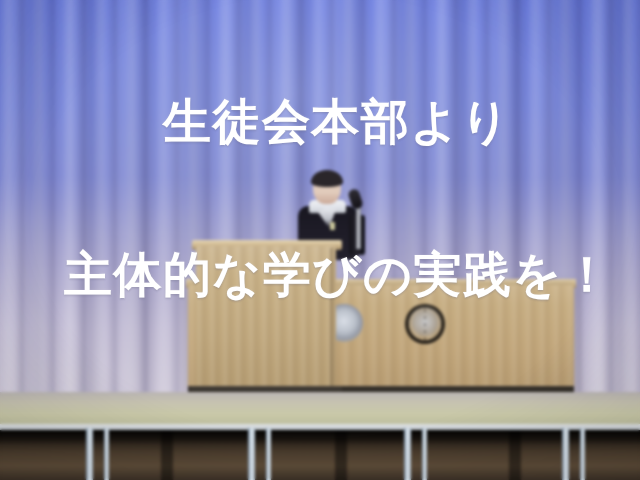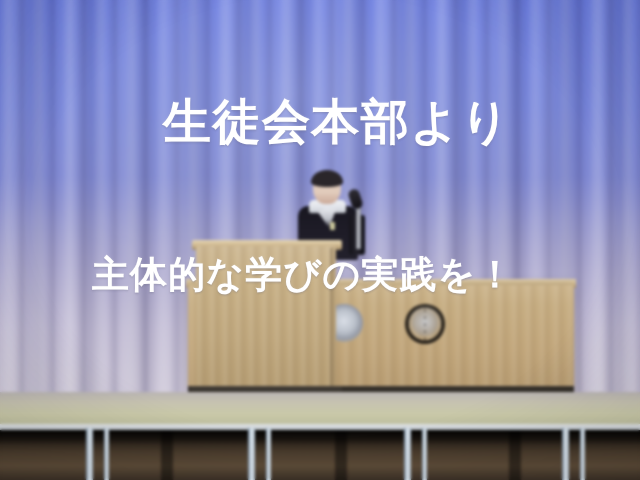--- a/index.html
+++ b/index.html
@@ -332,23 +332,23 @@
       0 0 2px rgba(255,255,255,0.35),
       0 1px 2px rgba(60,60,90,0.30);
   }
   #caption-line-1 {
     left: 163px;
     top: 96px;
     font-size: 48px;
     line-height: 52px;
   }
   #caption-line-2 {
-    left: 92px;
+    left: 64px;
     top: 249px;
-    font-size: 37px;
+    font-size: 48px;
     line-height: 52px;
   }
 </style>
 </head>
 <body>
 
 <div id="stage-photo">
 
   <div class="curtain-base"></div>
   <div class="curtain-pleats"></div>

